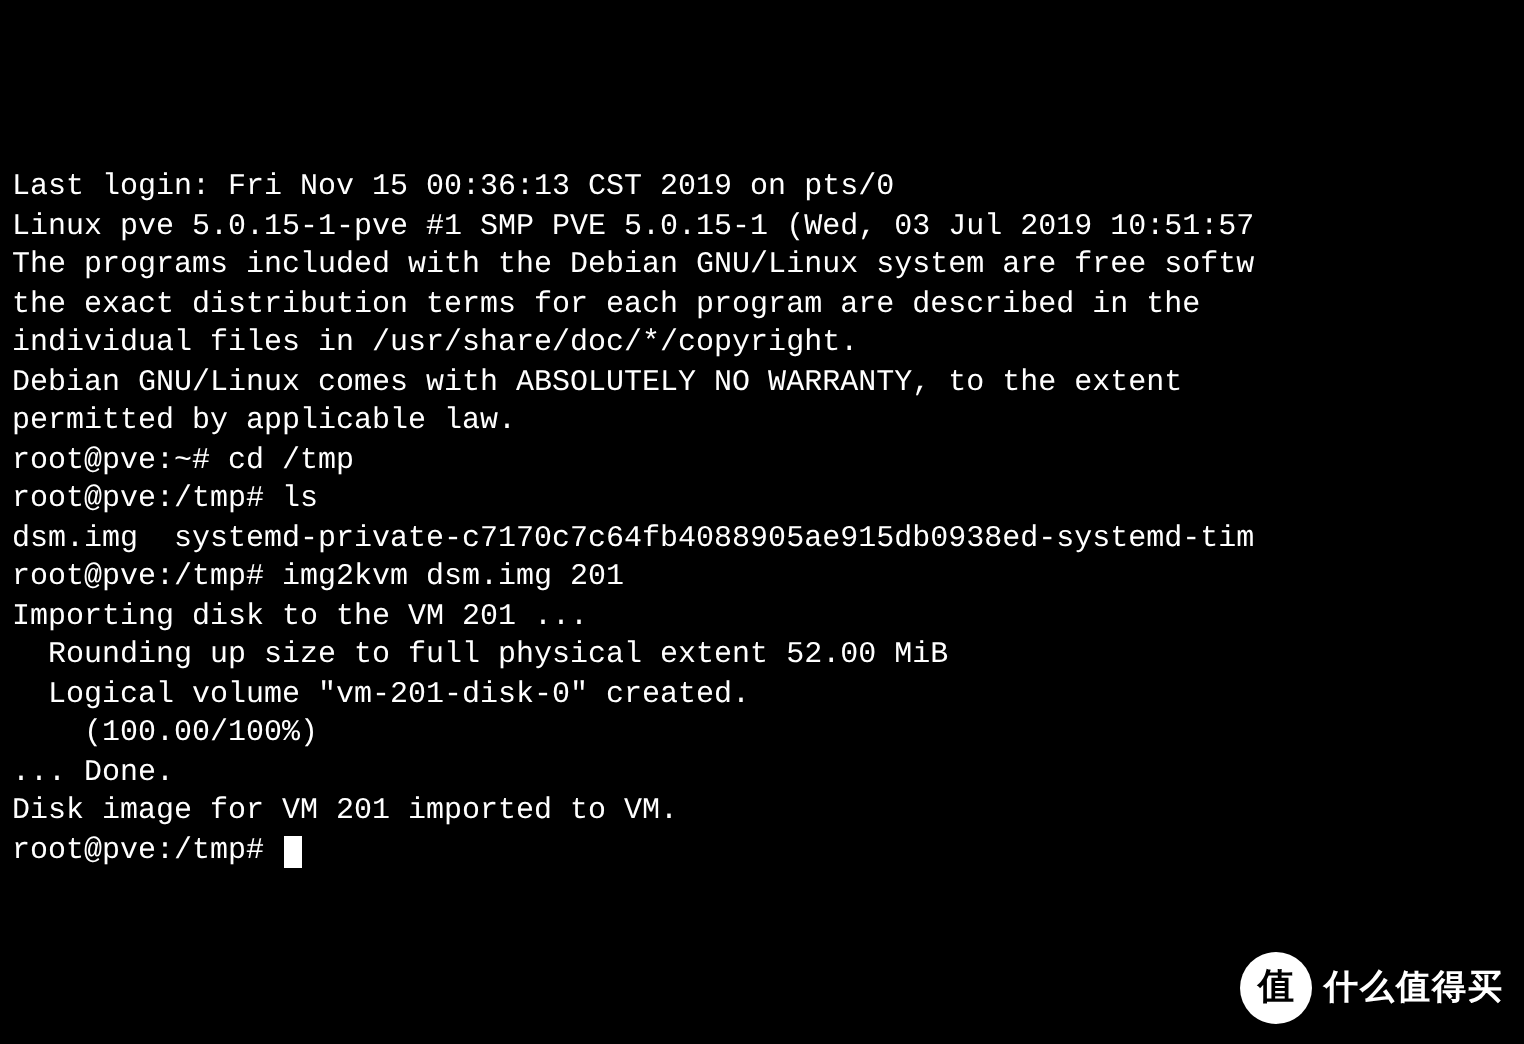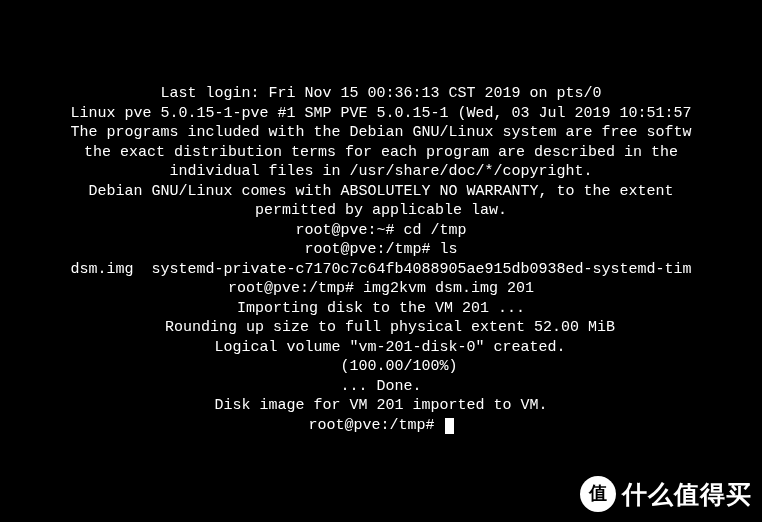--- a/index.html
+++ b/index.html
@@ -15,21 +15,20 @@
       font-family: "Courier New", Courier, monospace;
       font-size: 15px;
       line-height: 1.3;
       padding: 6px 6px;
       position: relative;
       overflow: hidden;
       white-space: pre;
     }
     .terminal {
       white-space: pre;
-      text-align: center;
     }
     .line {
       display: block;
     }
     .cursor {
       display: inline-block;
       width: 9px;
       height: 16px;
       background: #fff;
       vertical-align: text-bottom;
@@ -52,21 +51,21 @@
       display: flex;
       align-items: center;
       justify-content: center;
       font-family: sans-serif;
       font-weight: bold;
       font-size: 18px;
     }
     .watermark-text {
       color: #fff;
       font-family: "Microsoft YaHei", sans-serif;
-      font-size: 25px;
+      font-size: 17px;
       font-weight: bold;
       letter-spacing: 1px;
     }
   </style>
 </head>
 <body>
 
 
 
 <div class="terminal"><span class="line">Last login: Fri Nov 15 00:36:13 CST 2019 on pts/0</span><span class="line">Linux pve 5.0.15-1-pve #1 SMP PVE 5.0.15-1 (Wed, 03 Jul 2019 10:51:57</span><span class="line"></span><span class="line">The programs included with the Debian GNU/Linux system are free softw</span><span class="line">the exact distribution terms for each program are described in the</span><span class="line">individual files in /usr/share/doc/*/copyright.</span><span class="line"></span><span class="line">Debian GNU/Linux comes with ABSOLUTELY NO WARRANTY, to the extent</span><span class="line">permitted by applicable law.</span><span class="line">root@pve:~# cd /tmp</span><span class="line">root@pve:/tmp# ls</span><span class="line">dsm.img  systemd-private-c7170c7c64fb4088905ae915db0938ed-systemd-tim</span><span class="line">root@pve:/tmp# img2kvm dsm.img 201</span><span class="line">Importing disk to the VM 201 ...</span><span class="line">  Rounding up size to full physical extent 52.00 MiB</span><span class="line">  Logical volume "vm-201-disk-0" created.</span><span class="line">    (100.00/100%)</span><span class="line">... Done.</span><span class="line">Disk image for VM 201 imported to VM.</span><span class="line"><span>root@pve:/tmp# </span><span class="cursor"></span></span></div>

